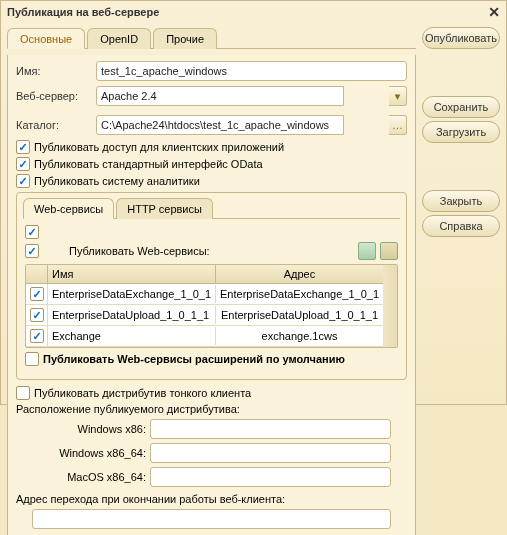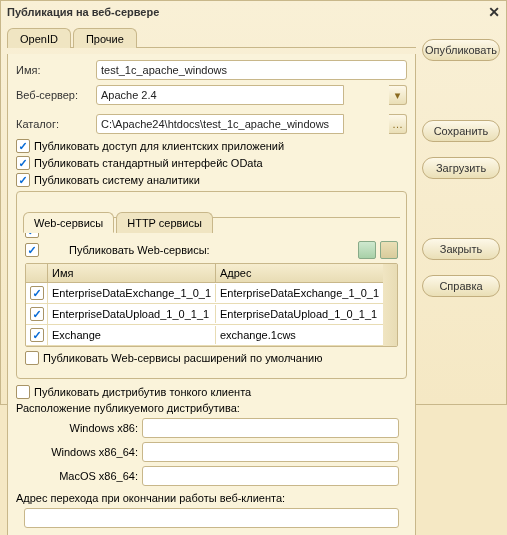--- a/index.html
+++ b/index.html
@@ -3,70 +3,71 @@
 <meta charset="utf-8">
 <style>
   * { box-sizing: border-box; font-family: Tahoma, Arial, sans-serif; font-size: 11px; }
   body { margin:0; background:#f5e8c4; width:507px; height:535px; overflow:hidden; }
   .window { width:507px; height:405px; background:linear-gradient(#f9f0d6,#f5e8c4); border:1px solid #c8b78a; }
   .titlebar { height:22px; padding:4px 6px; font-weight:bold; display:flex; align-items:center; justify-content:space-between; color:#333; }
   .close { font-family:Arial; font-size:14px; cursor:pointer; }
   .body { display:flex; padding:4px 6px 6px 6px; gap:6px; }
   .left { flex:1; }
   .right { width:80px; display:flex; flex-direction:column; gap:3px; }
-  .btn { background:linear-gradient(#fdf8e8,#eadfb6); border:1px solid #c2ae7e; border-radius:14px; height:22px; display:flex; align-items:center; justify-content:center; cursor:pointer; color:#333;margin-top:12px; }
+  .btn { background:linear-gradient(#fdf8e8,#eadfb6); border:1px solid #c2ae7e; border-radius:14px; height:22px; display:flex; align-items:center; justify-content:center; cursor:pointer; color:#333; }
   .tabs { display:flex; gap:0; border-bottom:1px solid #c8b78a; margin-bottom:6px; }
   .tab { padding:4px 12px 3px; border:1px solid #c8b78a; border-bottom:none; border-top-left-radius:6px; border-top-right-radius:6px; margin-right:2px; background:#f0e5c2; cursor:pointer; position:relative; top:1px; }
   .tab.active { background:#faf3da; border-bottom:1px solid #faf3da; color:#a06000; }
   .panel { background:#faf3da; border:1px solid #c8b78a; border-top:none; border-radius:0 0 4px 4px; padding:6px 8px 8px; }
   .row { display:flex; align-items:center; margin-bottom:5px; gap:4px; }
   .label { width:76px; color:#333; }
   .input { flex:1; height:20px; background:#fff; border:1px solid #c8b78a; border-radius:3px; padding:0 4px; color:#222; }
   .select { display:flex; align-items:center;gap:45px; }
   .select-btn { width:18px; height:20px; background:linear-gradient(#fdf8e8,#eadfb6); border:1px solid #c8b78a; border-left:none; border-radius:0 3px 3px 0; display:flex; align-items:center; justify-content:center; cursor:pointer; color:#8a6a20; }
   .chk { display:flex; align-items:center; gap:4px; margin-bottom:3px; }
   .cb { width:14px; height:14px; background:#fff; border:1px solid #a89466; border-radius:2px; display:flex; align-items:center; justify-content:center; color:#0a6cd6; font-size:11px; font-weight:bold; cursor:pointer; }
   .cb.on::before { content:"✓"; }
   .inner { border:1px solid #c8b78a; border-radius:4px; padding:4px 6px 6px; margin-top:4px; background:#faf3da; }
   .inner-tabs { display:flex; border-bottom:1px solid #c8b78a; }
-  .inner-tab { padding:4px 10px 3px; border:1px solid #c8b78a; border-bottom:none; border-top-left-radius:6px; border-top-right-radius:6px; margin-right:2px; background:#f0e5c2; cursor:pointer; position:relative; top:16px; }
+  .inner-tab { padding:4px 10px 3px; border:1px solid #c8b78a; border-bottom:none; border-top-left-radius:6px; border-top-right-radius:6px; margin-right:2px; background:#f0e5c2; cursor:pointer; position:relative; top:1px; }
   .inner-tab.active { background:#faf3da; border-bottom:1px solid #faf3da; }
   .inner-body { border-top:none; padding:6px 2px 4px; }
   .tool-row { display:flex; align-items:center; justify-content:space-between; }
   .tool-icons { display:flex; gap:4px; }
   .ticon { width:18px; height:18px; background:linear-gradient(#cfe8cf,#a8d0a8); border:1px solid #88aa88; border-radius:2px; cursor:pointer; }
   .ticon.b { background:linear-gradient(#eadfb6,#d8cc9c); }
   .grid { border:1px solid #c8b78a; border-radius:2px; margin-top:4px; background:#fff; }
   .ghead { display:flex; background:linear-gradient(#f6edcf,#e8dcb4); border-bottom:1px solid #c8b78a; }
   .gh { padding:3px 4px; border-right:1px solid #c8b78a; overflow:hidden; white-space:nowrap; }
   .gh:last-child { border-right:none; }
   .c0 { width:22px; text-align:center; }
   .c1 { width:168px; }
-  .c2 { flex:1; }
+  .c2 { flex:1;text-align:center; }
   .grow { display:flex; border-bottom:1px solid #e8dcb4; align-items:center; }
   .gc { padding:3px 4px; border-right:1px solid #e8dcb4; overflow:hidden; white-space:nowrap; text-overflow:clip; }
   .gc:last-child { border-right:none; }
   .scrollbar { width:14px; background:linear-gradient(90deg,#f0e5c2,#e8dcb4); }
-  .fieldrow { display:flex; align-items:center; margin:4px 8px; gap:4px; }
+  .fieldrow { display:flex; align-items:center; margin:4px 16px; gap:4px; }
   .fieldlabel { width:114px; text-align:right; }
   .spacer { height:8px; }
   .section { margin-top:6px; }
   .hline { height:4px; }
 </style>
 </head>
 <body>
 
 <div class="window">
   <div class="titlebar">
     <span>Публикация на веб-сервере</span>
     <span class="close">✕</span>
   </div>
   <div class="body">
     <div class="left">
       <div class="tabs">
+        <div class="tab active">Основные</div>
         <div class="tab">OpenID</div>
         <div class="tab">Прочие</div>
       </div>
       <div class="panel">
         <div class="row">
           <div class="label">Имя:</div>
           <input class="input" value="test_1c_apache_windows" style="">
         </div>
         <div class="row">
           <div class="label">Веб-сервер:</div>
@@ -141,21 +142,21 @@
                     <div class="gc c0">
                         <div class="cb on"></div>
                       </div>
                     <div class="gc c1">Exchange</div>
                     <div class="gc c2">exchange.1cws</div>
                   </div>
                 </div>
                 <div class="scrollbar"></div>
               </div>
             </div>
-            <div class="chk" style="margin-top:4px;">
+            <div class="chk" style="margin-top:4px;font-weight:bold;">
                 <div class="cb"></div>
                 <span>Публиковать Web-сервисы расширений по умолчанию</span>
               </div>
           </div>
         </div>
 
         <div class="section">
           <div class="chk">
               <div class="cb"></div>
               <span>Публиковать дистрибутив тонкого клиента</span>

